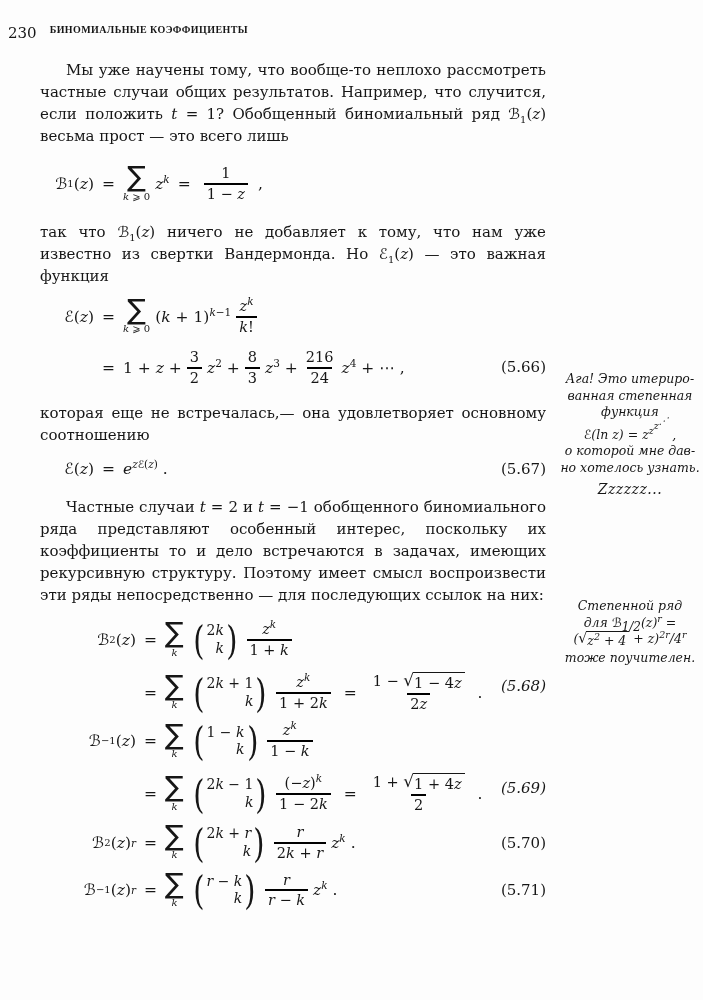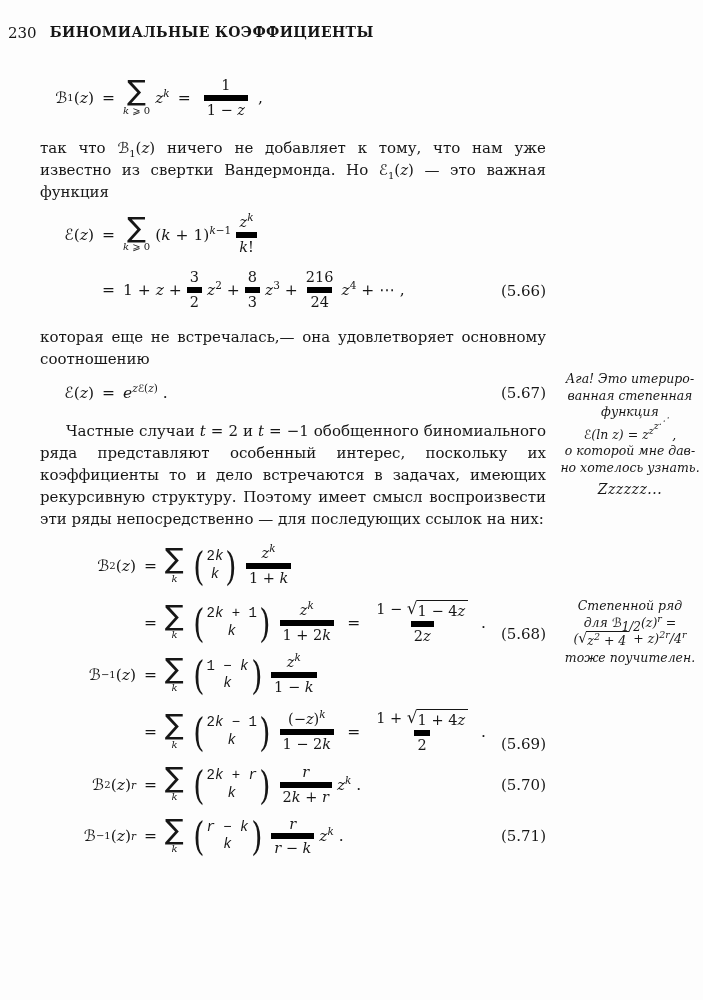--- a/index.html
+++ b/index.html
@@ -2,21 +2,21 @@
 <html><head>
 <meta charset="utf-8">
 <style>
   html,body{margin:0;padding:0;background:#e9e9e9;}
   .page{position:relative;width:703px;height:1000px;background:#fdfdfd;
         font-family:"DejaVu Serif", serif;color:#161616;overflow:hidden;}
 
   
   .runhead{position:absolute;top:24px;left:8px;display:flex;align-items:flex-start;gap:13px;}
   .pgnum{font-size:15px;}
-  .chtitle{font-weight:bold;font-size:14px;letter-spacing:0.4px;}
+  .chtitle{font-weight:bold;font-size:10px;letter-spacing:0.4px;font-family:Liberation Serif, serif;}
 
   
   .maincol{position:absolute;left:40px;top:59px;width:506px;
            font-size:15px;line-height:22px;text-align:justify;}
   .para{margin:0;}
   .ind{text-indent:26px;}
 
   i{font-style:italic;}
   sup{font-size:10.5px;vertical-align:6px;line-height:0;}
   sub{font-size:10px;vertical-align:-4px;line-height:0;}
@@ -35,38 +35,38 @@
   .rel{margin:0 8px;}
   .pun{margin-left:5px;}
 
   .msum{display:inline-flex;flex-direction:column;align-items:center;margin:0 5px 0 0;}
   .sig{font-family:"DejaVu Sans",sans-serif;font-size:28px;line-height:0.8;}
   .lim{font-size:10px;line-height:1;margin-top:3px;font-style:normal;}
 
   .mfrac{display:inline-flex;flex-direction:column;align-items:center;text-align:center;
          margin:0 5px;font-size:14.5px;line-height:1.3;}
   .mfrac .n,.mfrac .d{padding:0 3px;}
-  .mfrac .d{border-top:6px solid #000000;}
+  .mfrac .d{border-top:2px solid #000000;}
 
   .mbin{display:inline-flex;align-items:center;margin:0 2px;}
   .bp{display:inline-block;font-size:40px;line-height:0.9;transform:scaleX(0.72);}
-  .bc{display:inline-flex;flex-direction:column;align-items:center;font-size:14px;line-height:1.25;font-family:Liberation Mono, monospace;}
+  .bc{display:inline-flex;flex-direction:column;align-items:flex-end;font-size:14px;line-height:1.25;}
 
   .msqrt{display:inline-flex;align-items:flex-start;}
   .rad{font-size:17px;line-height:1.05;margin-right:-1px;}
   .rd{border-top:1px solid #161616;padding:1px 3px 0 1px;}
 
   .eqnum{position:absolute;right:0;font-size:15px;}
   .eq-b1{margin:17px 0;}
   .eq-566{margin:10px 0 14px;}
   .eq-566 .eqnum{bottom:10px;}
   .eq-567{margin:12px 0 16px;}
   .eq-567 .eqnum{top:50%;transform:translateY(-50%);}
   .eq-568{margin:14px 0 2px;}
-  .eq-568 .eqnum,.eq-569 .eqnum{bottom:0;}
+  .eq-568 .eqnum,.eq-569 .eqnum{bottom:16px;font-style:italic;}
   .eq-569{margin:8px 0 2px;}
   .eq-570{margin:8px 0 2px;}
   .eq-570 .eqnum,.eq-571 .eqnum{top:50%;transform:translateY(-50%);}
   .eq-571{margin:8px 0 0;}
 
   
   .mnote{position:absolute;left:557px;width:146px;font-size:12.5px;line-height:16.5px;
          font-style:italic;text-align:center;}
   .note1{top:371px;}
   .note2{top:598px;}
@@ -80,20 +80,21 @@
 
 <div class="page">
 
   <div class="runhead">
     <span class="pgnum">230</span>
     <span class="chtitle">БИНОМИАЛЬНЫЕ КОЭФФИЦИЕНТЫ</span>
   </div>
 
   <div class="maincol">
 
+    <p class="para ind">Мы уже научены тому, что вообще-то неплохо рассмотреть частные случаи общих результатов. Например, что случится, если положить <i>t</i> = 1? Обобщенный биномиальный ряд <span class="cal">ℬ</span><sub>1</sub>(<i>z</i>) весьма прост — это всего лишь</p>
 
     <div class="eq eq-b1 g50">
       <div class="eqgrid">
         <span class="lhs mrow"><span class="cal">ℬ</span><sub>1</sub>(<i>z</i>)</span>
         <span class="mrow">
             <span class="rel">=</span>
             <span class="msum">
               <span class="sig">∑</span>
               <span class="lim"><i>k</i> ⩾ 0</span>
             </span>

